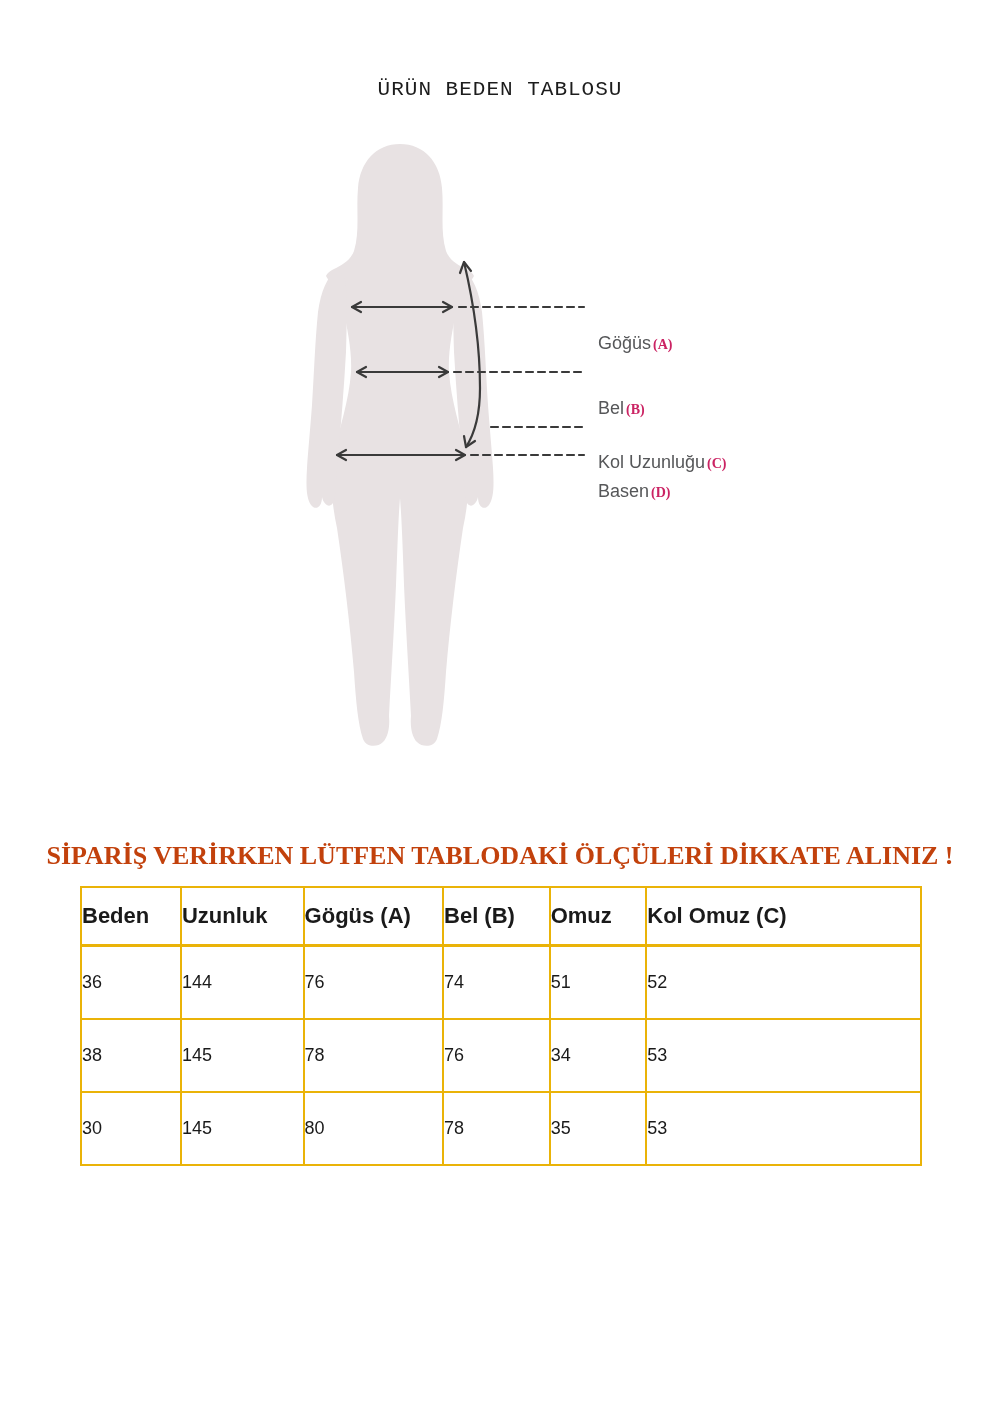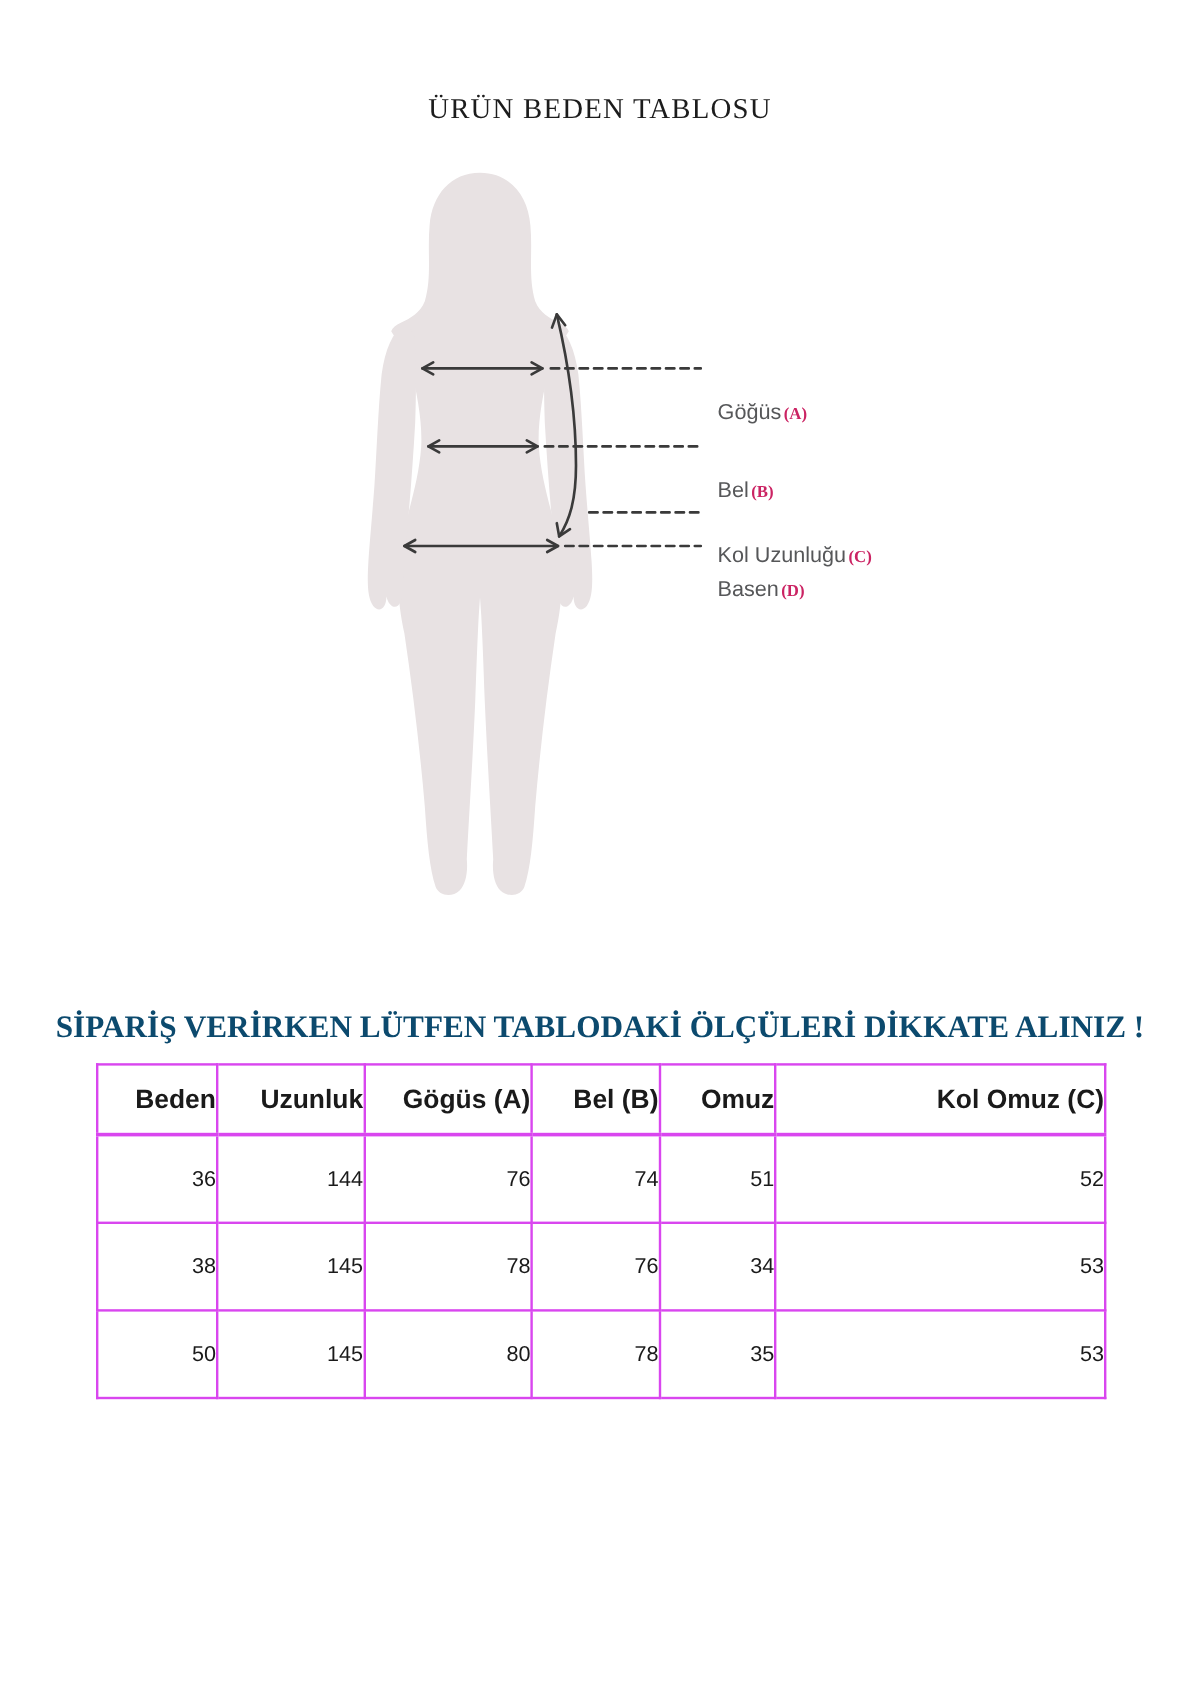--- a/index.html
+++ b/index.html
@@ -2,21 +2,21 @@
 <html><head>
 <meta charset="utf-8">
 <style>
   html,body{margin:0;padding:0;background:#fff;}
   .page{
     position:relative;width:1000px;height:1414px;background:#ffffff;
     font-family:"Liberation Sans",sans-serif;overflow:hidden;
   }
   .page-title{
     position:absolute;top:78px;left:0;width:1000px;text-align:center;
-    font-family:Liberation Serif, serif;font-size:24px;font-weight:400;
+    font-family:Liberation Mono, monospace;font-size:21px;font-weight:400;
     color:#1c1c1c;letter-spacing:1px;
   }
   .diagram-svg{position:absolute;left:290px;top:135px;}
   .m-label{
     position:absolute;left:598px;height:24px;line-height:24px;
     font-size:18px;color:#565759;white-space:nowrap;margin-top:36px;
   }
   .m-label .letter{
     font-family:"Liberation Serif",serif;font-weight:700;font-size:14px;
     color:#cb2363;margin-left:2px;
@@ -26,28 +26,28 @@
   .lbl-kol{top:414px;}
   .lbl-basen{top:443px;}
   .warn-title{
     position:absolute;top:783px;left:0;width:1000px;text-align:center;
     font-family:"Liberation Serif",serif;font-weight:700;font-size:33px;
     color:#e21d1d;
   }
   .warn-sub{
     position:absolute;top:841px;left:0;width:1000px;text-align:center;
     font-family:"Liberation Serif",serif;font-weight:700;font-size:26px;
-    color:#0c4a6e;white-space:nowrap;
+    color:#c2410c;white-space:nowrap;
   }
   table.size-table{
     position:absolute;left:80px;top:886px;width:842px;height:280px;
     border-collapse:collapse;table-layout:fixed;background:#fff;
   }
   .size-table th,.size-table td{
-    border:2px solid #d946ef;text-align:right;vertical-align:middle;
+    border:2px solid #eab308;text-align:left;vertical-align:middle;
     color:#1a1a1a;padding:0;
   }
   .size-table th{
     font-size:22px;font-weight:700;height:56px;border-bottom-width:3px;
     font-family:"Liberation Sans",sans-serif;
   }
   .size-table td{font-size:18px;font-weight:400;height:54px;margin-left:35px;}
 </style>
 </head>
 <body>
@@ -197,21 +197,21 @@
       </tr>
       <tr>
         <td>38</td>
         <td>145</td>
         <td>78</td>
         <td>76</td>
         <td>34</td>
         <td>53</td>
       </tr>
       <tr>
-        <td>50</td>
+        <td>30</td>
         <td>145</td>
         <td>80</td>
         <td>78</td>
         <td>35</td>
         <td>53</td>
       </tr>
     </tbody>
   </table>
 
 </div>

